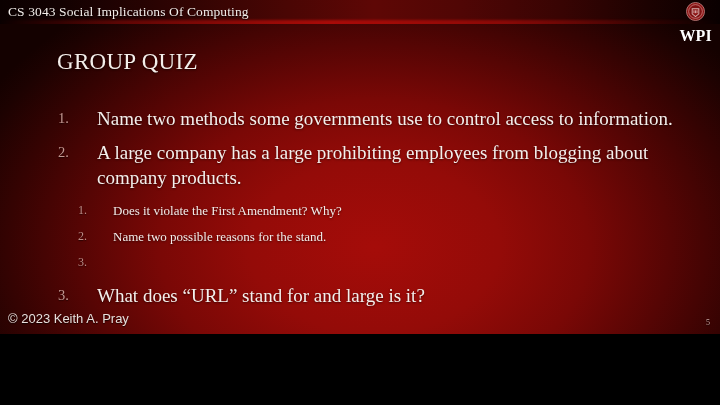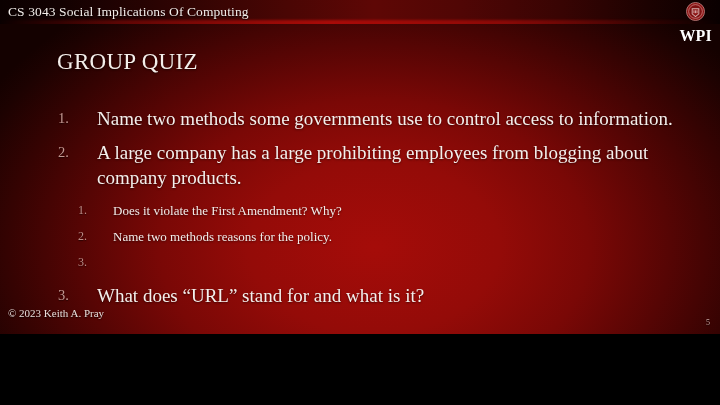--- a/index.html
+++ b/index.html
@@ -165,25 +165,25 @@
     font-size: 13px;
     line-height: 23px;
     color: #f2ecea;
     text-shadow: 0 1px 2px rgba(0,0,0,0.5);
   }
 
   
   .footer-copyright {
     position: absolute;
     left: 8px;
-    bottom: 16px;
-    font-size: 11px;
+    bottom: 10px;
+    font-size: 13px;
     line-height: 10px;
     color: #e9dedb;
-    font-family: Liberation Serif, serif;
+    font-family: Liberation Sans, sans-serif;
     text-shadow: 0 1px 1px rgba(0,0,0,0.7);
   }
   .footer-pagenum {
     position: absolute;
     right: 10px;
     bottom: 6px;
     font-size: 8px;
     line-height: 10px;
     color: #c8a9a5;
     text-shadow: 0 1px 1px rgba(0,0,0,0.7);
@@ -229,30 +229,30 @@
       <span class="lvl1-text">A large company has a large prohibiting employees from blogging about company products.</span>
     </div>
 
     <div class="sublist">
       <div class="lvl2-item">
         <span class="lvl2-num">1.</span>
         <span class="lvl2-text">Does it violate the First Amendment? Why?</span>
       </div>
       <div class="lvl2-item">
         <span class="lvl2-num">2.</span>
-        <span class="lvl2-text">Name two methods reasons for the policy.</span>
+        <span class="lvl2-text">Name two possible reasons for the stand.</span>
       </div>
       <div class="lvl2-item">
         <span class="lvl2-num">3.</span>
       </div>
     </div>
 
     <div class="lvl1-item" style="margin-top:12px;">
       <span class="lvl1-num">3.</span>
-      <span class="lvl1-text">What does “URL” stand for and what is it?</span>
+      <span class="lvl1-text">What does “URL” stand for and large is it?</span>
     </div>
 
   </div>
 
   <div class="footer-copyright">© 2023 Keith A. Pray</div>
   <div class="footer-pagenum">5</div>
 
 </div>
 
 </body></html>

